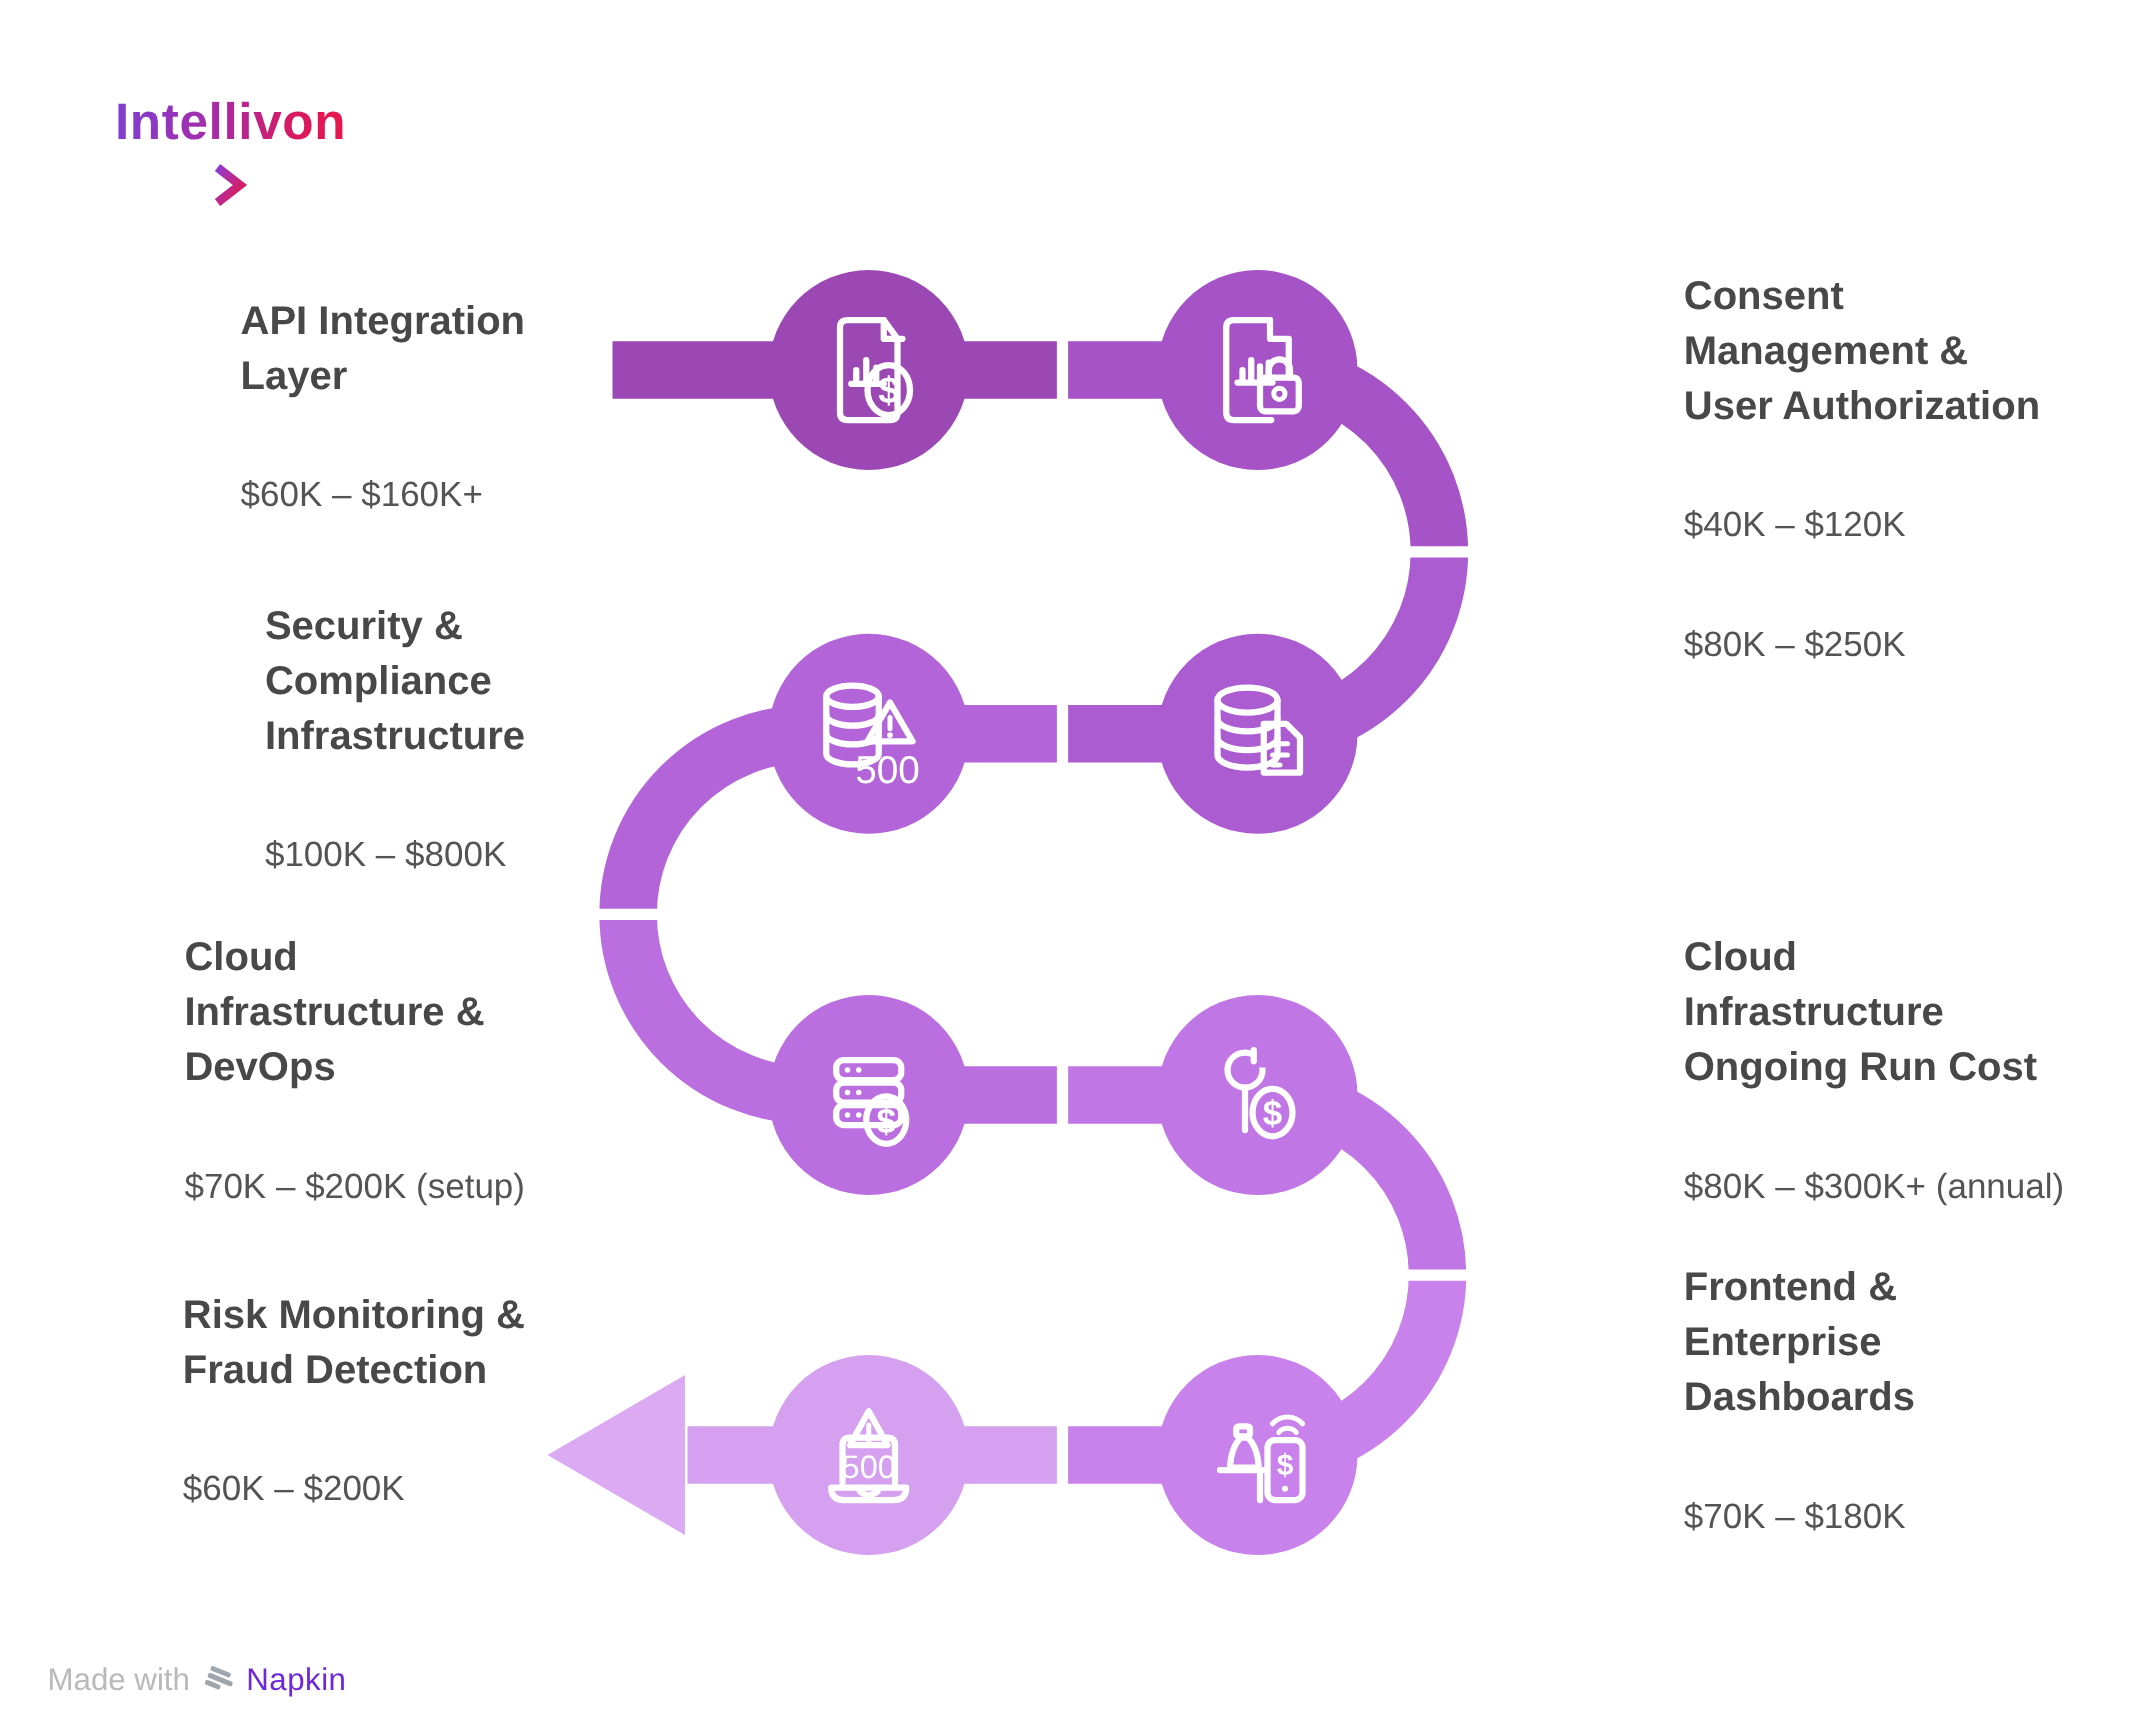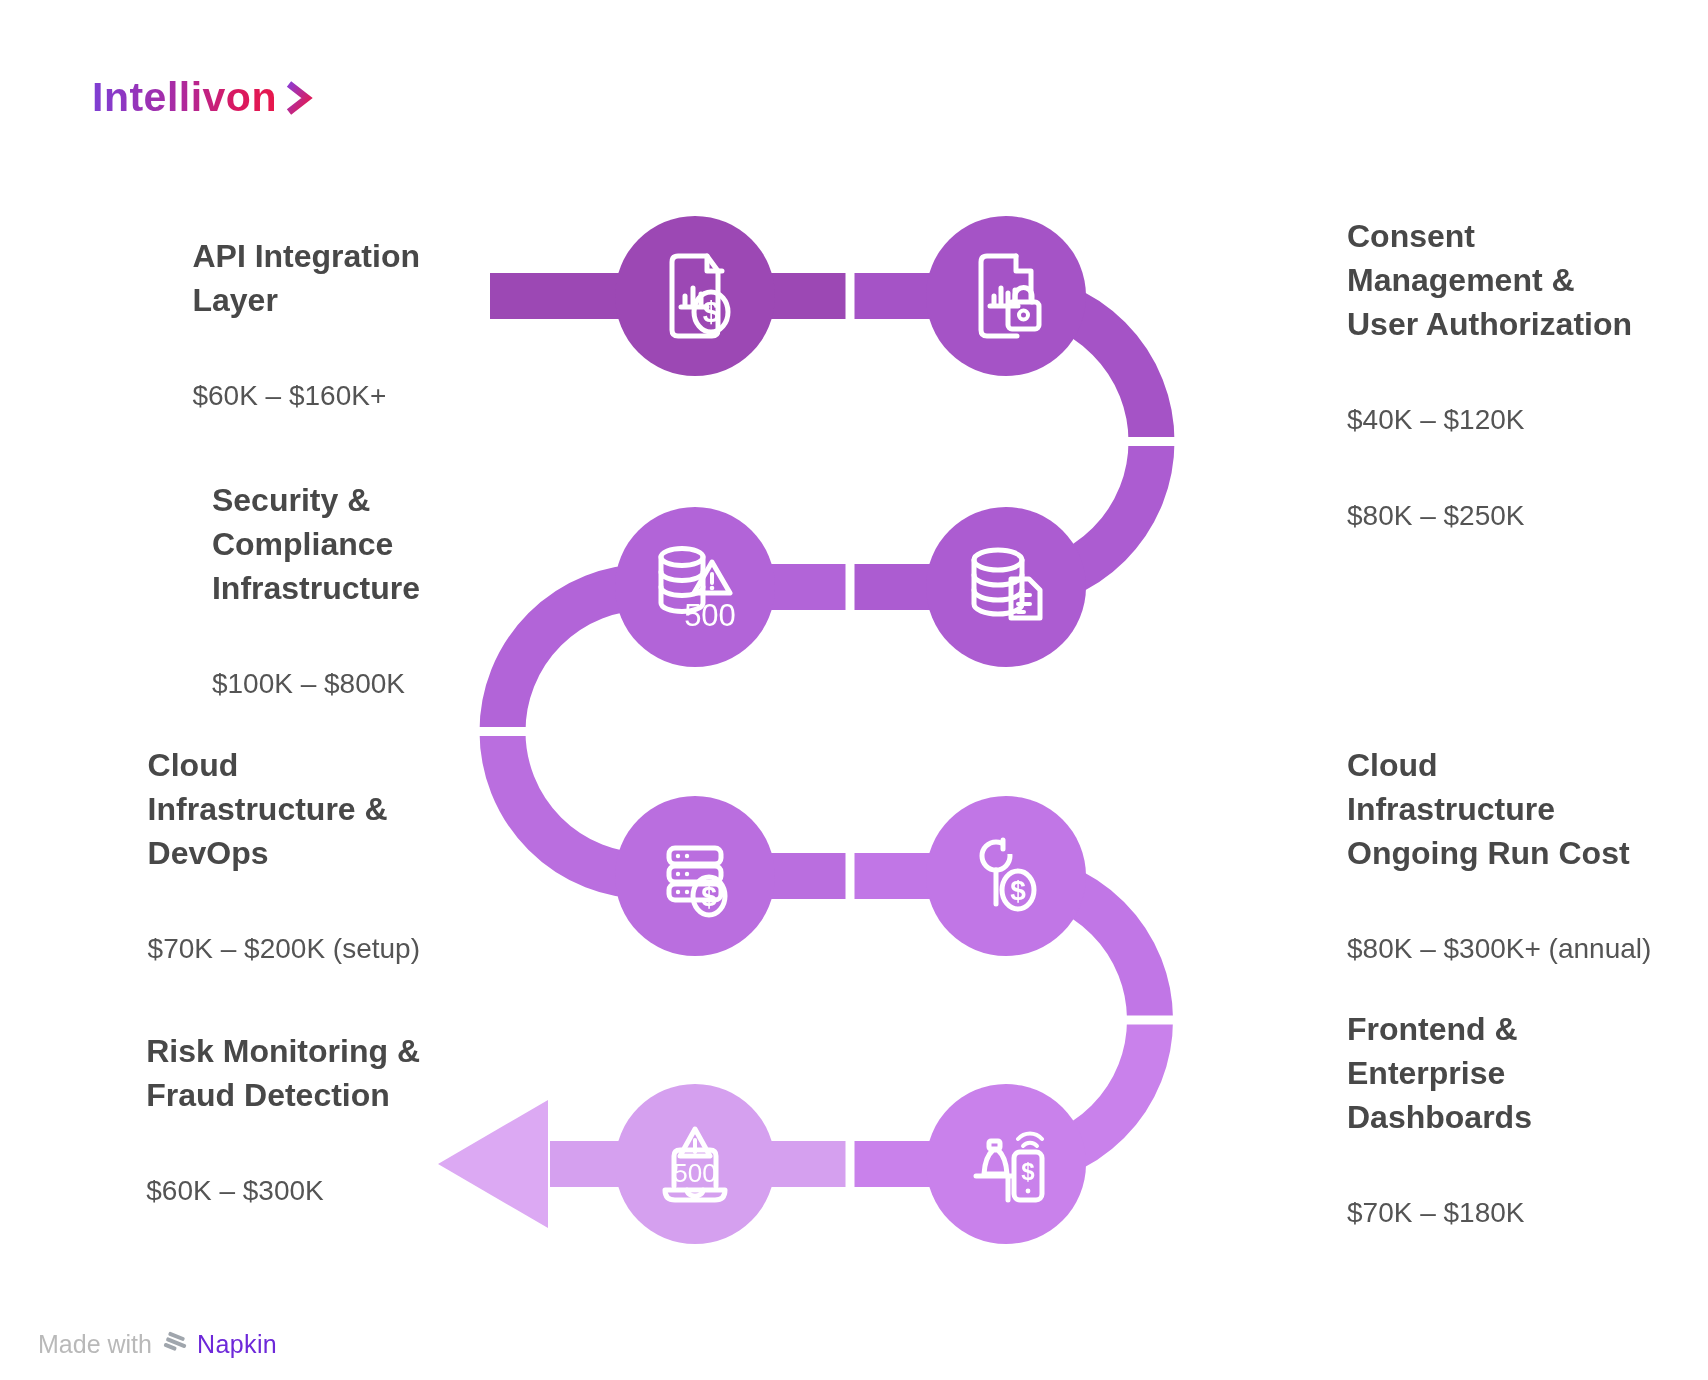--- a/index.html
+++ b/index.html
@@ -1,42 +1,42 @@
 <!DOCTYPE html>
 <html><head>
 <meta charset="utf-8">
 <style>
   html,body{margin:0;padding:0;background:#ffffff;}
   .canvas{
     position:relative;width:1708px;height:1380px;background:#ffffff;overflow:hidden;
     font-family:"Liberation Sans","DejaVu Sans",sans-serif;
   }
   
-  .logo{position:absolute;left:92px;top:74px;display:flex;align-items:center;gap:4px;}
+  .logo{position:absolute;left:92px;top:74px;display:flex;align-items:center;gap:4px;flex-direction:column;}
   .logo-text{
     font-size:41px;font-weight:600;letter-spacing:.5px;
     background:linear-gradient(90deg,#7E3FD4 0%,#A92BA4 45%,#D91960 78%,#E8174B 100%);
     -webkit-background-clip:text;background-clip:text;color:transparent;
   }
   
   .flow-svg{position:absolute;left:0;top:0;}
   .seg{fill:none;stroke-width:46;stroke-linecap:butt;}
   .gap{stroke:#ffffff;stroke-width:9;stroke-linecap:butt;}
   .ic{stroke:#ffffff;stroke-width:5;fill:none;stroke-linecap:round;stroke-linejoin:round;}
   .ic-thin{stroke:#ffffff;stroke-width:4;fill:none;stroke-linecap:round;stroke-linejoin:round;}
   .ic-dot{fill:#ffffff;stroke:none;}
   .ic-txt{fill:#ffffff;stroke:none;font-family:"Liberation Sans",sans-serif;text-anchor:middle;}
   
   .label{position:absolute;white-space:pre;}
   .label .title{font-size:32px;line-height:44px;font-weight:bold;color:#484848;}
   .label .price{font-size:28px;line-height:36px;color:#545454;margin-top:20px;}
   .label.left-side{}
   .label.right-side{text-align:left;margin-left:44px;}
   
-  .footer{position:absolute;left:38px;top:1330px;display:flex;align-items:flex-start;gap:9px;}
+  .footer{position:absolute;left:38px;top:1330px;display:flex;align-items:flex-end;gap:9px;}
   .footer .made{font-size:25px;color:#b9b9b9;}
   .footer .napkin{font-size:25px;color:#6d28d9;font-weight:500;letter-spacing:.4px;}
 </style>
 </head>
 <body>
 
 <div class="canvas">
 
   <div class="logo">
     <span class="logo-text">Intellivon</span>
@@ -175,21 +175,21 @@
   </div>
   <div class="label left-side" style="right:1288px;top:707px">
     <div class="title">Cloud
 Infrastructure &amp;
 DevOps</div>
     <div class="price">$70K – $200K (setup)</div>
   </div>
   <div class="label left-side" style="right:1288px;top:993px">
     <div class="title">Risk Monitoring &amp;
 Fraud Detection</div>
-    <div class="price">$60K – $300K</div>
+    <div class="price">$60K – $200K</div>
   </div>
 
   <div class="label right-side" style="left:1303px;top:178px">
     <div class="title">Consent
 Management &amp;
 User Authorization</div>
     <div class="price">$40K – $120K</div>
   </div>
   <div class="label right-side" style="left:1303px;top:442px">
     <div class="price">$80K – $250K</div>

